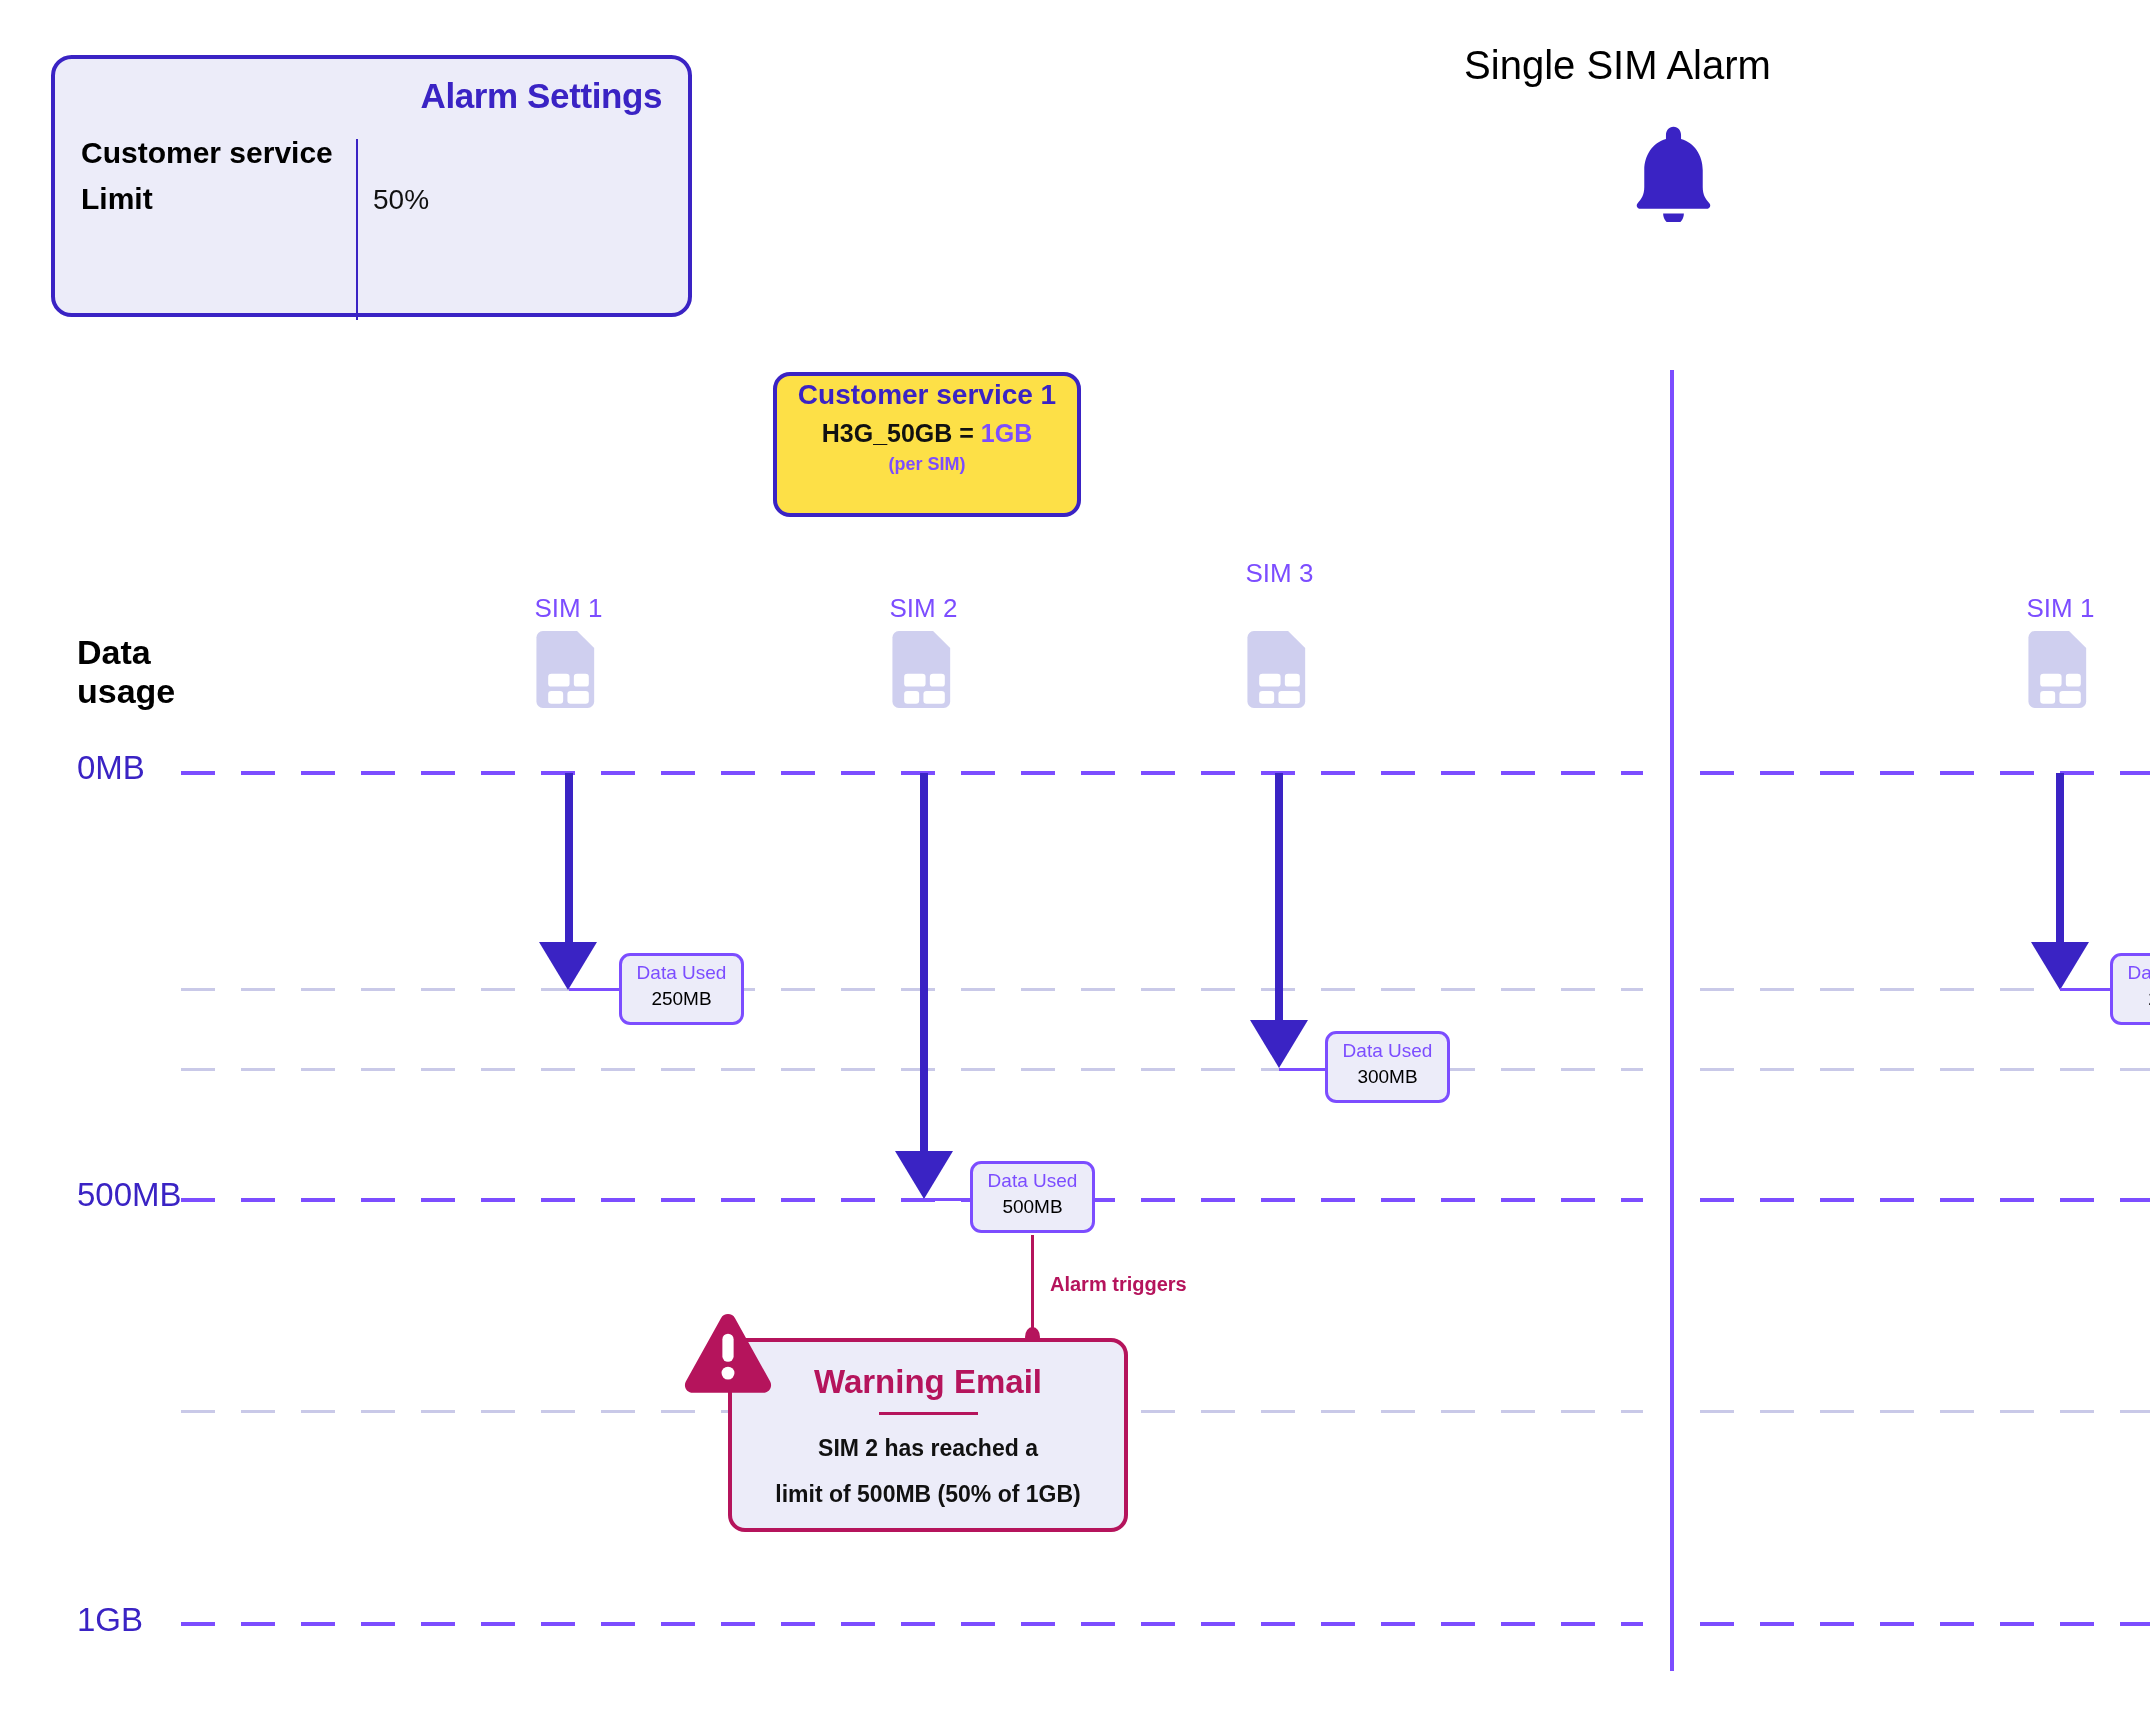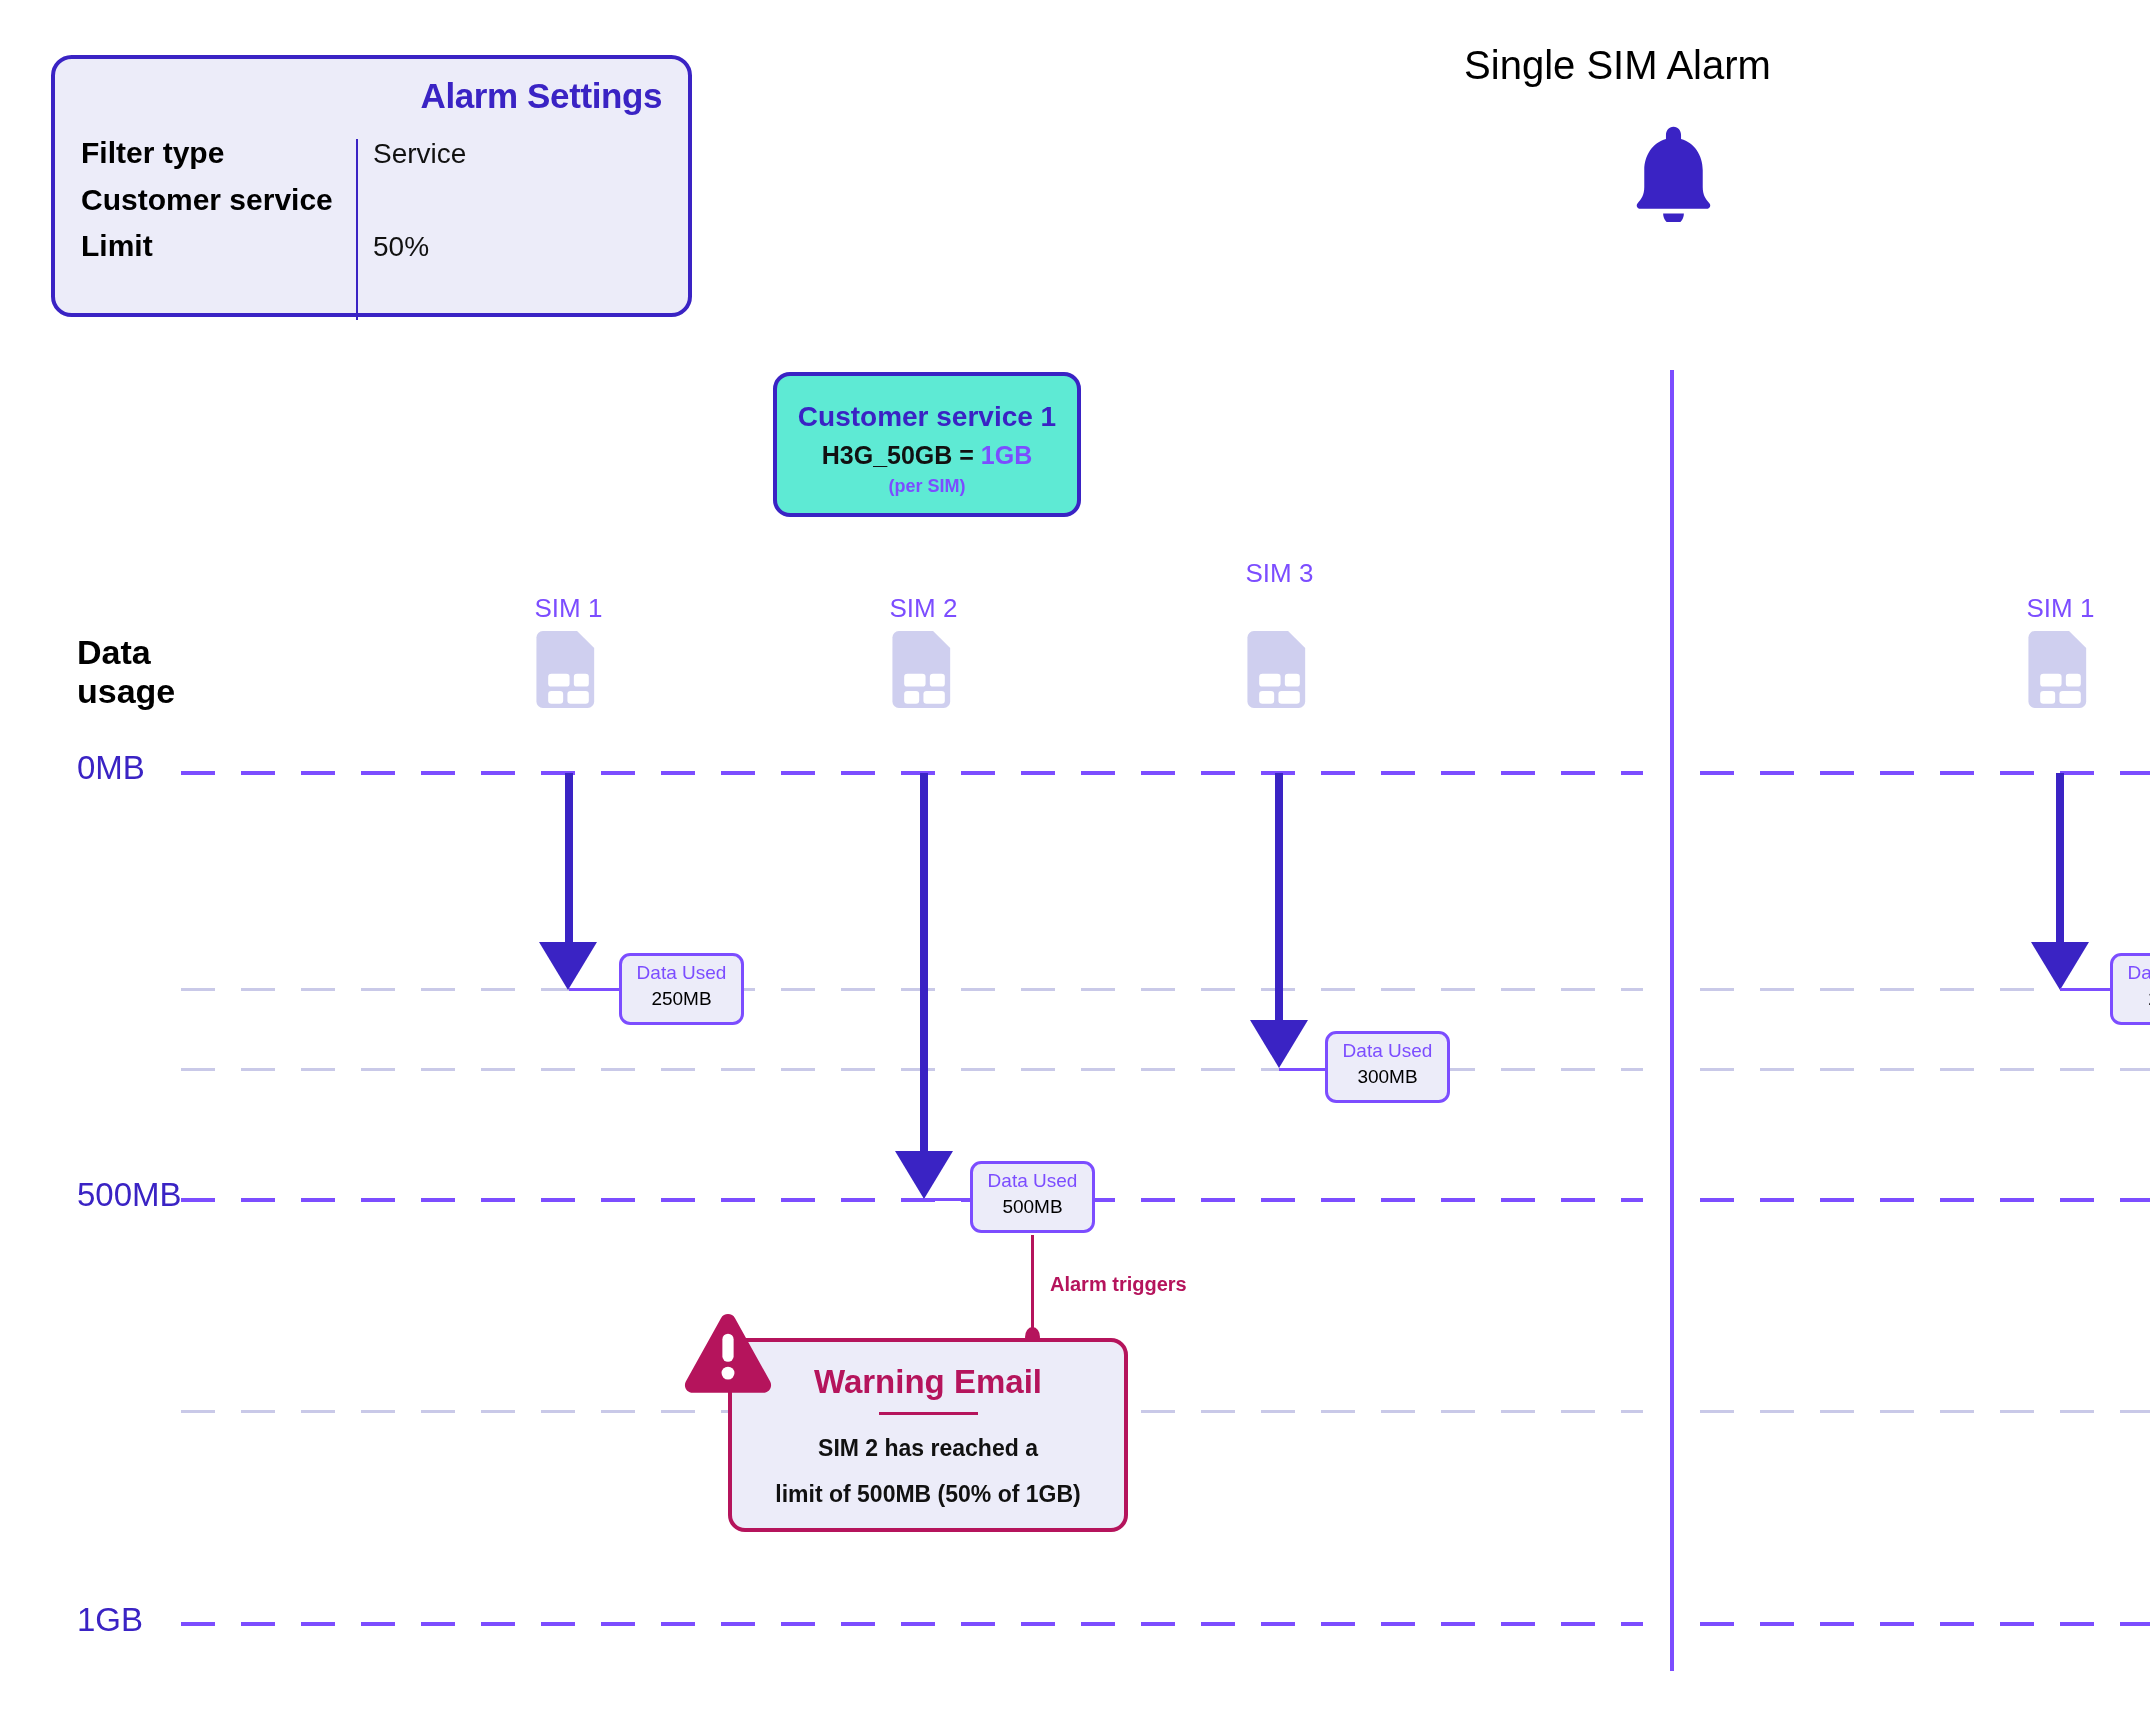--- a/index.html
+++ b/index.html
@@ -46,25 +46,25 @@
   .main-title {
     position: absolute; left: 1308px; top: 43px; width: 619px;
     text-align: center; color: #000;
     font-size: 40px; font-weight: 400;
   }
   .bell-wrap { position: absolute; left: 1626px; top: 123px; width: 95px; height: 99px; }
 
   
   .svc-box {
     position: absolute;
-    background: #5eead4;
+    background: #fde047;
     border: 4.7px solid #3a23c4;
     border-radius: 17px;
     text-align: center;
-    padding-top: 23px;
+    padding-top: 1px;
   }
   .svc-title { color: #3a23c4; font-size: 28px; font-weight: 700; line-height: 1.25; }
   .svc-line2 { color: #111; font-size: 25px; font-weight: 700; line-height: 1.45; margin-top: 3.4px; }
   .svc-line2 .hl { color: #7c4dff; }
   .svc-line3 { color: #7c4dff; font-size: 18px; font-weight: 700; line-height: 1.35; }
 
   
   .usage-label {
     position: absolute; color: #000; font-size: 34px; font-weight: 700;
     line-height: 1.16; width: 146px;
@@ -144,26 +144,20 @@
 </head>
 <body>
 
 <div id="stage">
 
   <div class="settings-panel">
     <div class="settings-title">Alarm Settings</div>
     <div class="settings-rows">
       <div class="settings-divider"></div>
 
-      <div class="srow">
-        <div class="srow-label">Filter type</div>
-        <div class="srow-vals">
-          <div class="sval">Service</div>
-        </div>
-      </div>
 
       <div class="srow">
         <div class="srow-label">Customer service</div>
       </div>
 
       <div class="srow">
         <div class="srow-label">Limit</div>
         <div class="srow-vals">
           <div class="sval">50%</div>
         </div>

